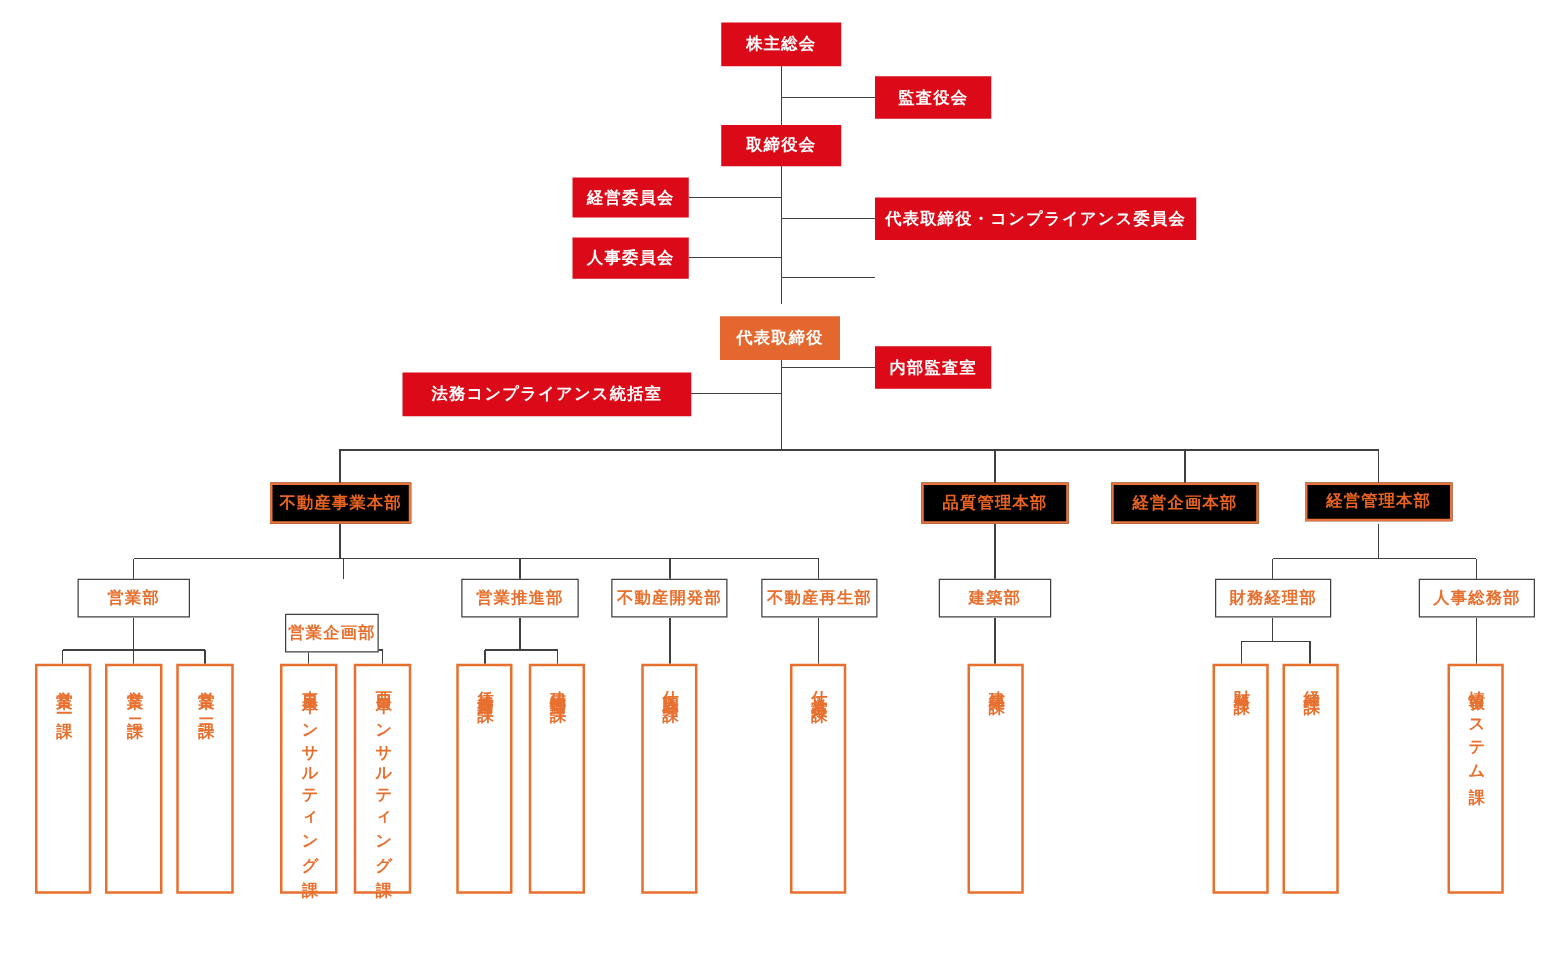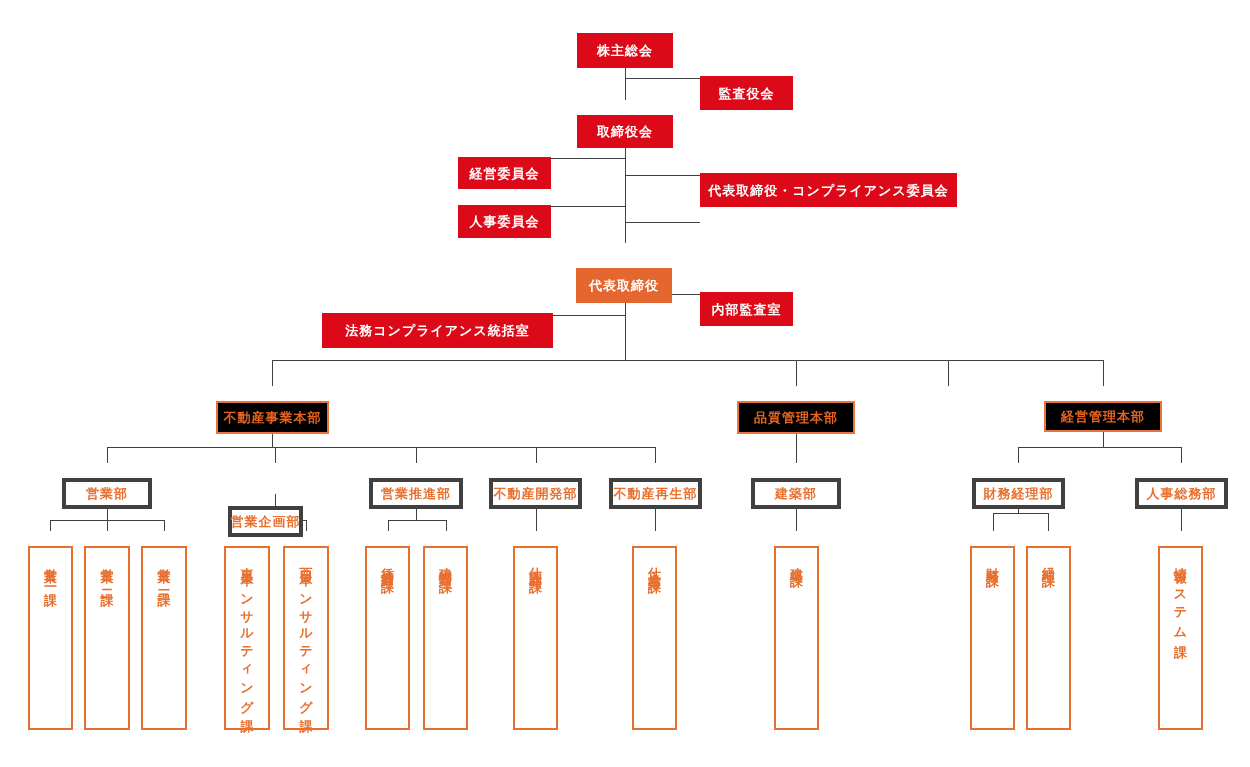--- a/index.html
+++ b/index.html
@@ -8,26 +8,25 @@
     font-family:"DejaVu Sans","Liberation Sans",sans-serif;
     overflow:hidden;
   }
   #canvas{position:absolute;left:0;top:0;width:1250px;height:767px;}
   #wires{position:absolute;left:0;top:0;}
   .n{
     position:absolute;box-sizing:border-box;
     display:flex;align-items:center;justify-content:center;
     font-weight:bold;font-size:13px;letter-spacing:1px;white-space:nowrap;
     line-height:1;
-    margin-top:15px;
   }
   .red{background:#DC0A18;color:#ffffff;}
   .accent{background:#E3672F;color:#ffffff;}
   .hq{background:#000000;border:2px solid #E8743C;color:#E8631F;}
-  .dept{background:#ffffff;border:4px solid #404040;color:#E8702F;}
+  .dept{background:#ffffff;border:1px solid #404040;color:#E8702F;}
   .sect{
     background:#ffffff;border:2px solid #E8702F;color:#E8702F;
     writing-mode:vertical-rl;text-orientation:upright;
     justify-content:flex-start;padding-top:9px;
     letter-spacing:3px;font-size:13px;
   }
 </style>
 </head>
 <body>
 
@@ -52,20 +51,21 @@
   <div class="n red" style="left:577px;top:100px;width:96px;height:33px">取締役会</div>
   <div class="n red" style="left:458px;top:142px;width:93px;height:32px">経営委員会</div>
   <div class="n red" style="left:700px;top:158px;width:257px;height:34px">代表取締役・コンプライアンス委員会</div>
   <div class="n red" style="left:458px;top:190px;width:93px;height:33px">人事委員会</div>
   <div class="n accent" style="left:576px;top:253px;width:96px;height:35px">代表取締役</div>
   <div class="n red" style="left:700px;top:277px;width:93px;height:34px">内部監査室</div>
   <div class="n red" style="left:322px;top:298px;width:231px;height:35px">法務コンプライアンス統括室</div>
 
   <div class="n hq" style="left:216px;top:386px;width:113px;height:33px">不動産事業本部</div>
   <div class="n hq" style="left:737px;top:386px;width:118px;height:33px">品質管理本部</div>
+  <div class="n hq" style="left:889px;top:386px;width:118px;height:33px">経営企画本部</div>
   <div class="n hq" style="left:1044px;top:386px;width:118px;height:31px">経営管理本部</div>
 
   <div class="n dept" style="left:62px;top:463px;width:90px;height:31px">営業部</div>
   <div class="n dept" style="left:228px;top:491px;width:75px;height:31px">営業企画部</div>
   <div class="n dept" style="left:369px;top:463px;width:94px;height:31px">営業推進部</div>
   <div class="n dept" style="left:489px;top:463px;width:93px;height:31px">不動産開発部</div>
   <div class="n dept" style="left:609px;top:463px;width:93px;height:31px">不動産再生部</div>
   <div class="n dept" style="left:751px;top:463px;width:90px;height:31px">建築部</div>
   <div class="n dept" style="left:972px;top:463px;width:93px;height:31px">財務経理部</div>
   <div class="n dept" style="left:1135px;top:463px;width:93px;height:31px">人事総務部</div>

